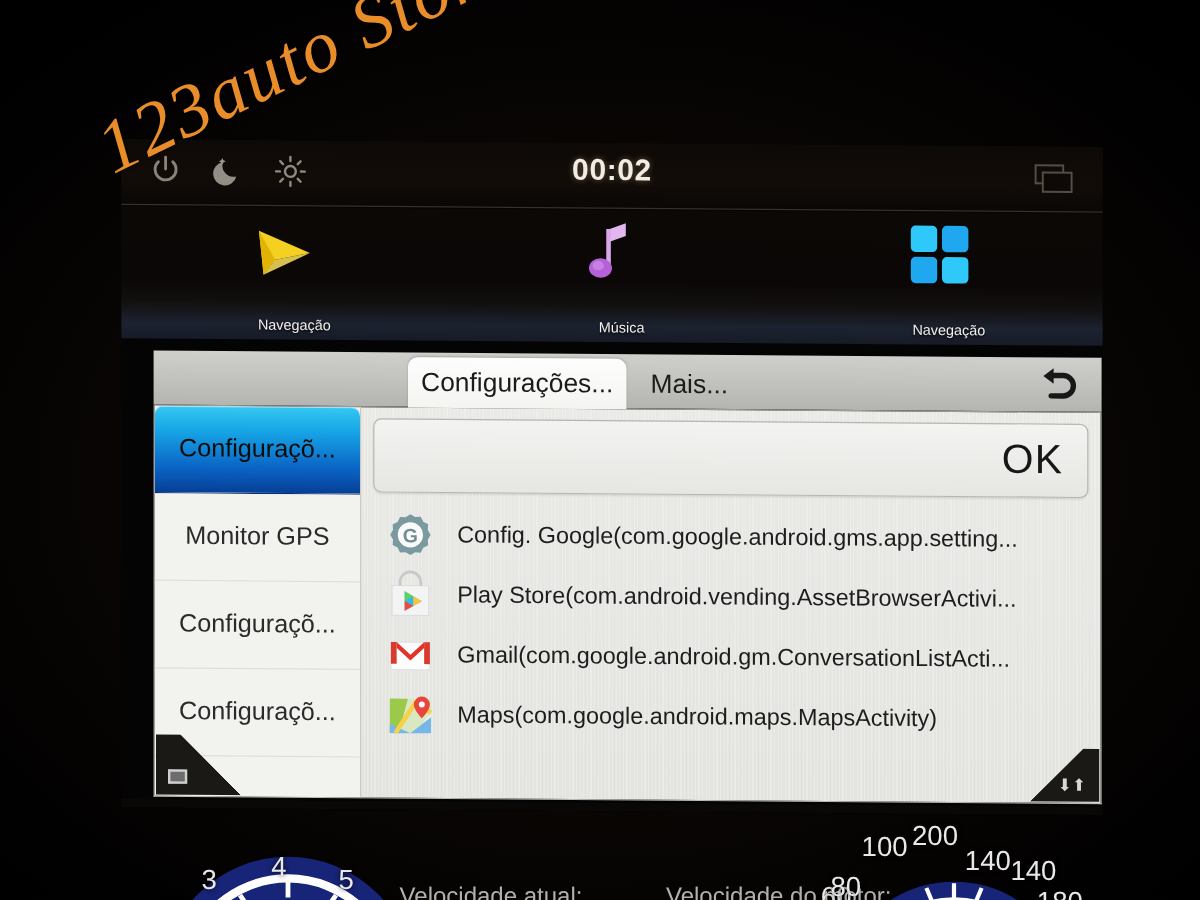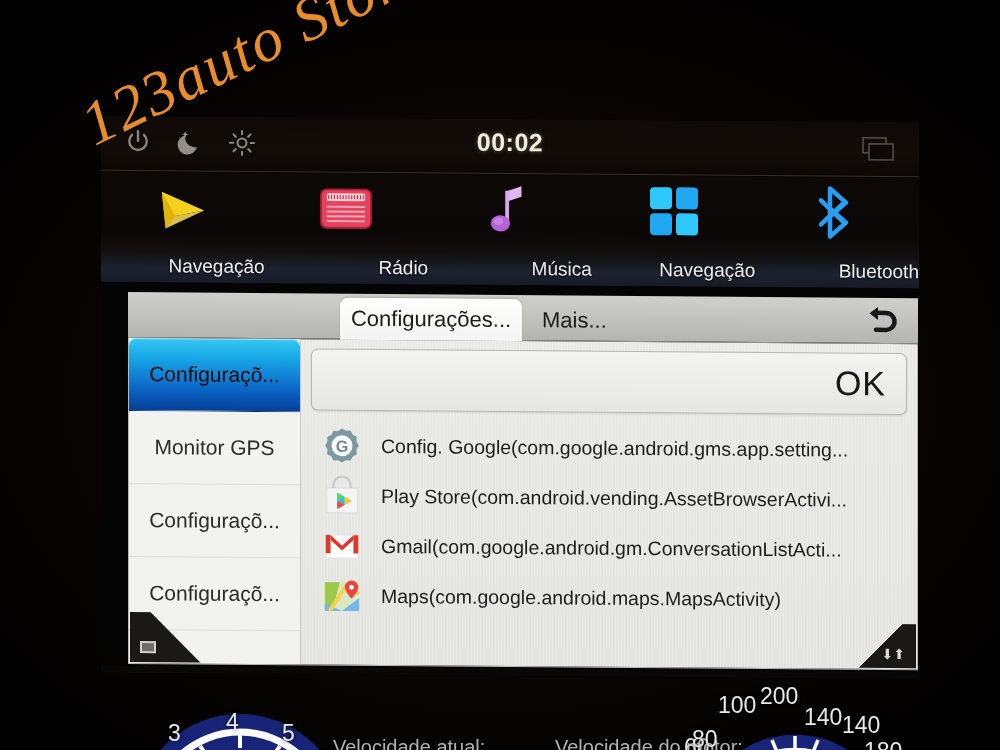--- a/index.html
+++ b/index.html
@@ -45,22 +45,22 @@
   
   .launcher {
     position: absolute; left: 0; top: 56px; width: 100%; height: 110px;
     background: linear-gradient(180deg, #0c0806 0%, #0a0706 55%, #12100f 72%, #1c2230 88%, #161b26 100%);
   }
   .apps { display: flex; height: 100%; }
   .app { flex: 1; position: relative; display: flex; flex-direction: column;
          align-items: center; justify-content: flex-start; padding-top: 6px; }
   .app-ic { height: 58px; display: flex; align-items: center; justify-content: center; }
   .app-lb {
-    position: absolute; bottom: 5px; left: 0; right: 0; text-align: right;
-    color: #f2f0ee; font-size: 19px; text-shadow: 0 1px 2px #000;
+    position: absolute; bottom: 5px; left: 0; right: 0; text-align: center;
+    color: #f2f0ee; font-size: 12px; text-shadow: 0 1px 2px #000;
     white-space: nowrap;
     margin-left: 16px;
   }
 
   
   .win {
     position: absolute; left: 27px; top: 176px; width: 790px; height: 372px;
   }
   .tabbar {
     position: absolute; left: 0; top: 0; width: 100%; height: 46px;
@@ -214,35 +214,20 @@
           <div class="app-ic">
             <svg viewBox="0 0 60 56" width="58" height="54">
               <path d="M8 12 L52 31 L22 37 L12 50 Z" fill="#f6d021"></path>
               <path d="M8 12 L22 37 L12 50 Z" fill="#e0b306"></path>
               <path d="M22 37 L52 31 L12 50 Z" fill="#fbe15c" opacity=".85"></path>
             </svg>
           </div>
           <div class="app-lb">Navegação</div>
         </div>
 
-        <div class="app">
-          <div class="app-ic">
-            <svg viewBox="0 0 58 50" width="56" height="48">
-              <rect x="3" y="5" width="52" height="40" rx="6" fill="#e4435f" stroke="#b01d36" stroke-width="2"></rect>
-              <rect x="9" y="9" width="40" height="8" rx="2" fill="#f7cdd4"></rect>
-              <g stroke="#f2a8b6" stroke-width="2">
-                <path d="M9 23h40M9 28h40M9 33h40M9 38h40"></path>
-              </g>
-              <g stroke="#a8172f" stroke-width="1">
-                <path d="M11 11v4M14 11v4M17 11v4M20 11v4M23 11v4M26 11v4M29 11v4M32 11v4M35 11v4M38 11v4M41 11v4M44 11v4M47 11v4"></path>
-              </g>
-            </svg>
-          </div>
-          <div class="app-lb">Rádio</div>
-        </div>
 
         <div class="app">
           <div class="app-ic">
             <svg viewBox="0 0 48 56" width="46" height="54">
               <path d="M22 8 L36 3 L36 14 L22 19 Z" fill="#e2b7ef"></path>
               <rect x="19" y="8" width="4" height="34" fill="#d9a8ea"></rect>
               <ellipse cx="14" cy="42" rx="10" ry="8.5" fill="#b561d8"></ellipse>
               <ellipse cx="12" cy="40" rx="5" ry="4" fill="#cf8ee6" opacity=".7"></ellipse>
             </svg>
           </div>
@@ -255,29 +240,20 @@
               <rect x="2" y="2" width="22" height="22" rx="4" fill="#2fc8fa"></rect>
               <rect x="28" y="2" width="22" height="22" rx="4" fill="#1fa8f0"></rect>
               <rect x="2" y="28" width="22" height="22" rx="4" fill="#1fa8f0"></rect>
               <rect x="28" y="28" width="22" height="22" rx="4" fill="#2fc8fa"></rect>
             </svg>
           </div>
           <div class="app-lb">Navegação</div>
         </div>
 
 
-        <div class="app">
-          <div class="app-ic">
-            <svg viewBox="0 0 40 56" width="40" height="56">
-              <path d="M13 4 L29 18 L13 32 L13 4 Z M13 52 L29 38 L13 24 L13 52 Z" fill="none" stroke="#2a9cf2" stroke-width="4.5" stroke-linejoin="round"></path>
-              <path d="M4 16 L27 38 M4 40 L27 18" stroke="#2a9cf2" stroke-width="4.5" stroke-linecap="round"></path>
-            </svg>
-          </div>
-          <div class="app-lb">Bluetooth</div>
-        </div>
 
 
       </div>
     </div>
 
     <div class="win">
       <div class="tabbar">
         <div class="tab active">Configurações...</div>
         <div class="tab idle">Mais...</div>
         <span class="back-icon">

